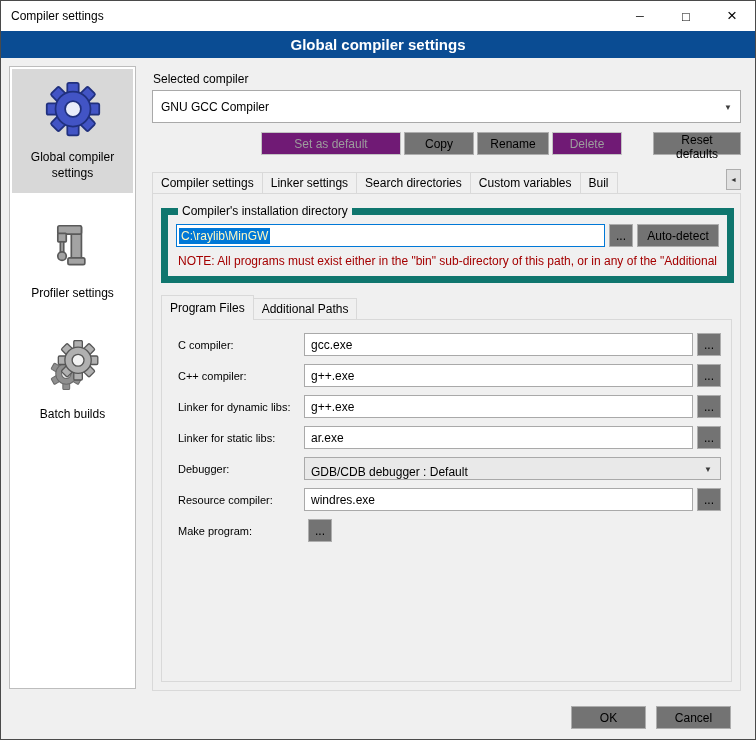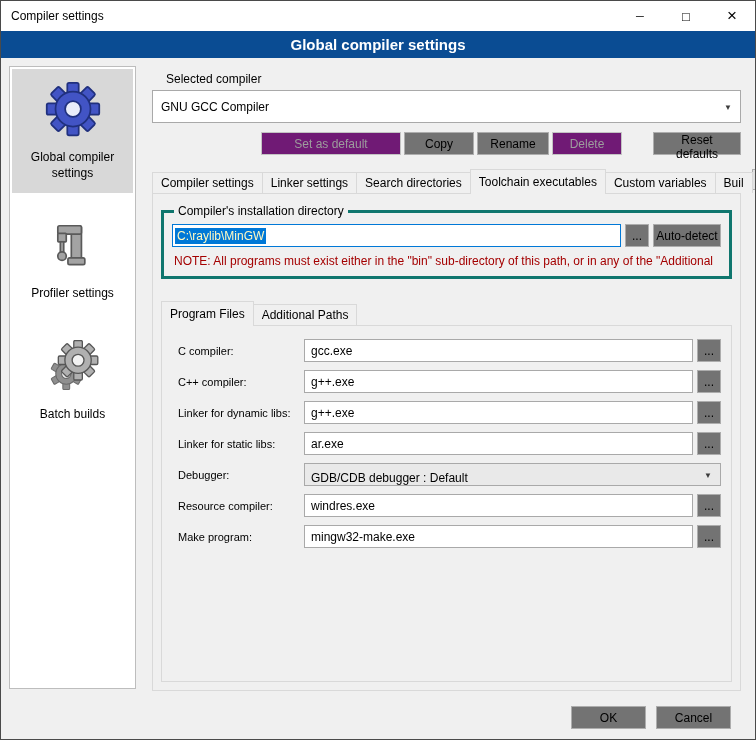--- a/index.html
+++ b/index.html
@@ -31,21 +31,21 @@
   .sidebar { width: 127px; flex: none; background: #ffffff; border: 1px solid #bdbdbd;
              margin-bottom: 12px; padding: 2px; overflow: hidden; }
   .side-item { display: flex; flex-direction: column; align-items: center; text-align: center;
                padding: 12px 3px 12px; margin-bottom: 14px; cursor: pointer; }
   .side-item.selected { background: #d8d8d8; }
   .side-label { font-size: 12px; line-height: 1.3; color: #000; margin-top: 9px; }
   .icon { display: block; }
 
   
   .main { flex: 1; min-width: 0; display: flex; flex-direction: column; padding: 0 6px 10px 6px; }
-  .section-label { font-size: 12px; margin: 6px 0 4px 14px; }
+  .section-label { font-size: 12px; margin: 6px 0 4px 1px; }
 
   .combo { height: 33px; background: #ffffff; border: 1px solid #a9a9a9; display: flex;
            align-items: center; padding: 0 6px 0 8px; font-size: 12px; position: relative; cursor: default; }
   .combo-arrow { position: absolute; right: 8px; top: 50%; transform: translateY(-50%);
                  font-size: 8px; color: #3c3c3c; }
 
   .btn { height: 23px; background: #737373; border: 1px solid #adadad; font-size: 12px;
          font-family: "Liberation Sans", sans-serif; color: #000; padding: 0 10px; cursor: pointer; }
   .btn:disabled { color: #9d9d9d; background: #701a75; border-color: #c3c3c3; cursor: default; }
 
@@ -64,29 +64,29 @@
   .tab.active { height: 25px; margin-bottom: -1px; z-index: 3; background: #f0f0f0; }
   .tab-scrolls { margin-left: auto; display: flex; gap: 2px; align-self: flex-start; margin-top: 1px; }
   .scroll-btn { width: 15px; height: 21px; background: #e1e1e1; border: 1px solid #adadad;
                 display: flex; align-items: center; justify-content: center; font-size: 7px;
                 color: #333; cursor: pointer; }
 
   .tab-panel { flex: 1; min-height: 0; border: 1px solid #d9d9d9; background: #f0f0f0;
                padding: 4px 8px 8px; display: flex; flex-direction: column; position: relative; z-index: 2; }
 
   
-  .group { border: 3px solid #0f766e; margin: 6px 0 20px; padding: 4px 8px 8px; }
+  .group { border: 7px solid #0f766e; margin: 6px 0 10px; padding: 4px 8px 8px; }
   .group legend { font-size: 12px; padding: 0 4px; margin-left: 2px; }
   .dir-row { display: flex; align-items: center; gap: 4px; margin-top: 2px; }
   .dir-input { flex: 1; height: 23px; background: #ffffff; border: 1px solid #0078d7;
                display: flex; align-items: center; padding: 0 2px; font-size: 12px;
                overflow: hidden; cursor: text; }
   .dir-input .sel { background: #0078d7; color: #fef9c3; padding: 1px 2px; white-space: nowrap; }
   .btn.small { width: 24px; padding: 0; flex: none; }
-  .btn.autodetect { width: 68px; padding: 0; flex: none; }
+  .btn.autodetect { width: 82px; padding: 0; flex: none; }
   .note { margin: 7px 2px 0; font-size: 12px; color: #a40000; white-space: nowrap; overflow: hidden; }
 
   .subtabs { margin-top: 1px; }
   .inner-panel { flex: 1; min-height: 0; border: 1px solid #d9d9d9; background: #f0f0f0;
                  padding: 13px 10px 12px 16px; position: relative; z-index: 2; }
 
   .field-row { display: flex; align-items: center; height: 23px; margin-bottom: 8px; }
   .field-label { width: 126px; flex: none; font-size: 11px; }
   .field-input { flex: 1; min-width: 0; height: 23px; background: #ffffff; border: 1px solid #a9a9a9;
                  display: flex; align-items: center; padding: 0 6px; font-size: 12px;
@@ -212,21 +212,20 @@
         <button class="btn w-copy">Copy</button>
         <button class="btn w-rename">Rename</button>
         <button class="btn w-delete" disabled="">Delete</button>
         <button class="btn w-reset">Reset defaults</button>
       </div>
 
       <div class="tabstrip">
         <div class="tab">Compiler settings</div>
         <div class="tab">Linker settings</div>
         <div class="tab">Search directories</div>
-        <div class="tab active">Toolchain executables</div>
         <div class="tab">Custom variables</div>
         <div class="tab">Buil</div>
         <div class="tab-scrolls">
           <div class="scroll-btn">
               <span>◄</span>
             </div>
 
         </div>
       </div>
 
@@ -284,21 +283,20 @@
           </div>
 
           <div class="field-row">
             <span class="field-label">Resource compiler:</span>
             <div class="field-input">windres.exe</div>
             <button class="btn field-browse">...</button>
           </div>
 
           <div class="field-row">
             <span class="field-label">Make program:</span>
-            <div class="field-input">mingw32-make.exe</div>
             <button class="btn field-browse">...</button>
           </div>
 
         </div>
       </div>
     </div>
   </div>
 
   <div class="footer">
     <button class="btn ok">OK</button>

